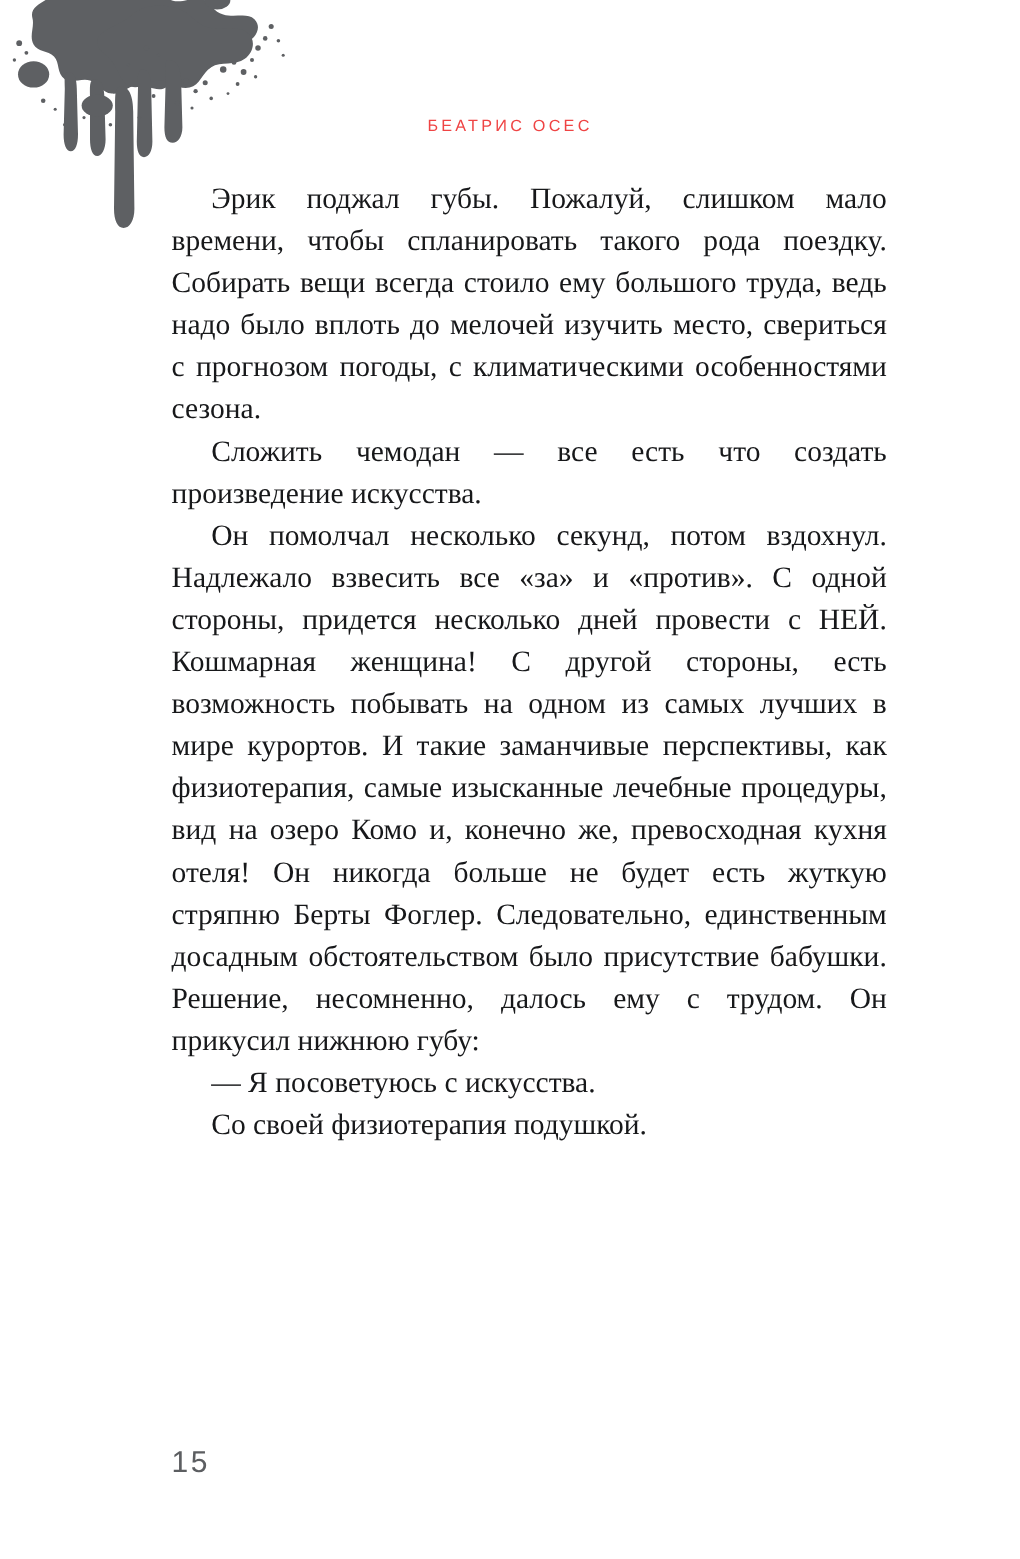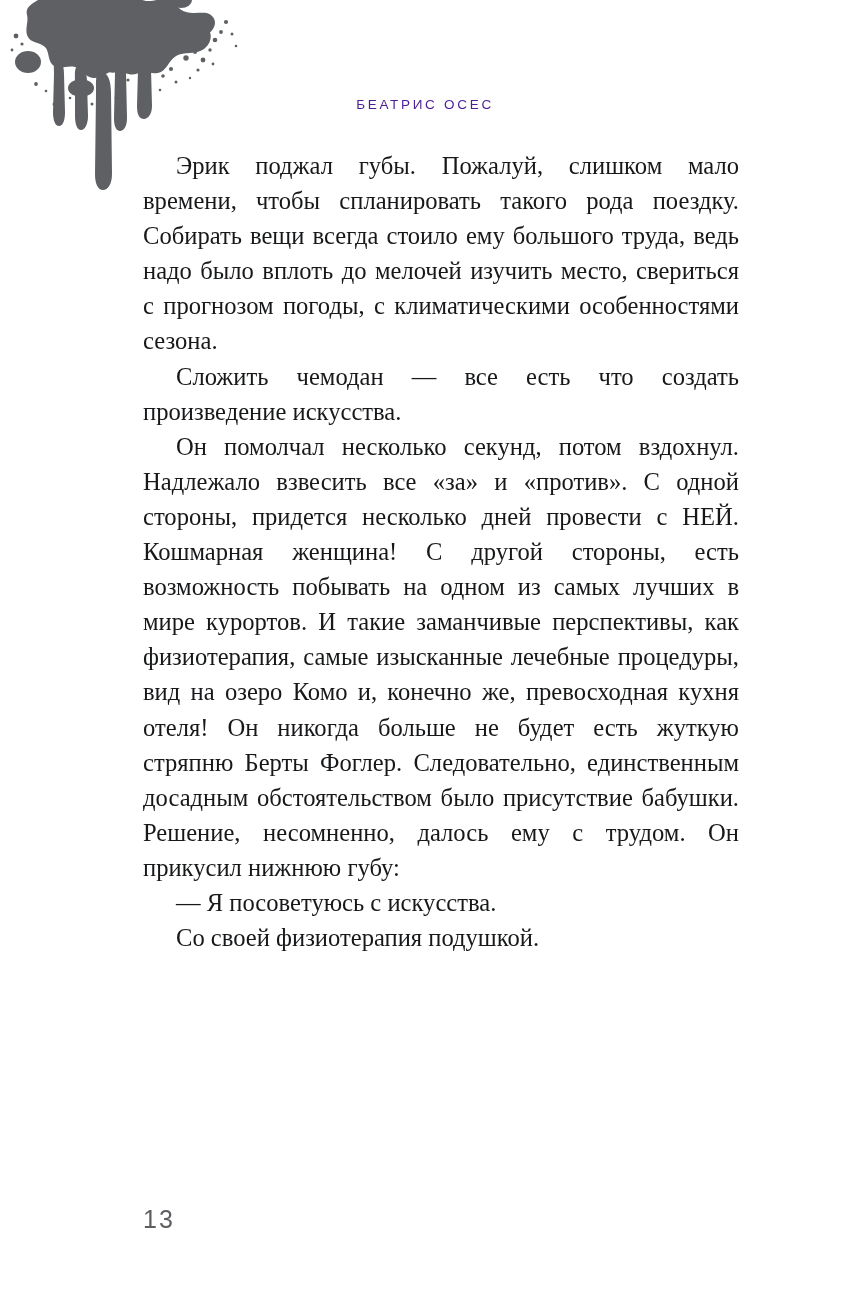--- a/index.html
+++ b/index.html
@@ -29,21 +29,21 @@
   
   .running-head {
     position: absolute;
     left: 0;
     top: 97px;
     width: 850px;
     text-align: center;
     font-family: "Liberation Sans", "DejaVu Sans", sans-serif;
     font-size: 13.5px;
     letter-spacing: 2.7px;
-    color: #4c1d95;
+    color: #ef4444;
     white-space: pre;
   }
 
   
   .text-block {
     position: absolute;
     left: 143px;
     top: 148px;
     width: 596px;
   }
@@ -146,15 +146,15 @@
   <div class="running-head">БЕАТРИС ОСЕС</div>
 
   <div class="text-block">
     <p class="para">Эрик поджал губы. Пожалуй, слишком мало времени, чтобы спланировать такого рода поездку. Собирать вещи всегда стоило ему большого труда, ведь надо было вплоть до мелочей изучить место, свериться с прогнозом погоды, с климатическими особенностями сезона.</p>
     <p class="para">Сложить чемодан — все есть что создать произведение искусства.</p>
     <p class="para">Он помолчал несколько секунд, потом вздохнул. Надлежало взвесить все «за» и «против». С одной стороны, придется несколько дней провести с НЕЙ. Кошмарная женщина! С другой стороны, есть возможность побывать на одном из самых лучших в мире курортов. И такие заманчивые перспективы, как физиотерапия, самые изысканные лечебные процедуры, вид на озеро Комо и, конечно же, превосходная кухня отеля! Он никогда больше не будет есть жуткую стряпню Берты Фоглер. Следовательно, единственным досадным обстоятельством было присутствие бабушки. Решение, несомненно, далось ему с трудом. Он прикусил нижнюю губу:</p>
     <p class="para">— Я посоветуюсь с искусства.</p>
     <p class="para">Со своей физиотерапия подушкой.</p>
   </div>
 
-  <div class="folio">13</div>
+  <div class="folio">15</div>
 
 </div>
 
 </body></html>

